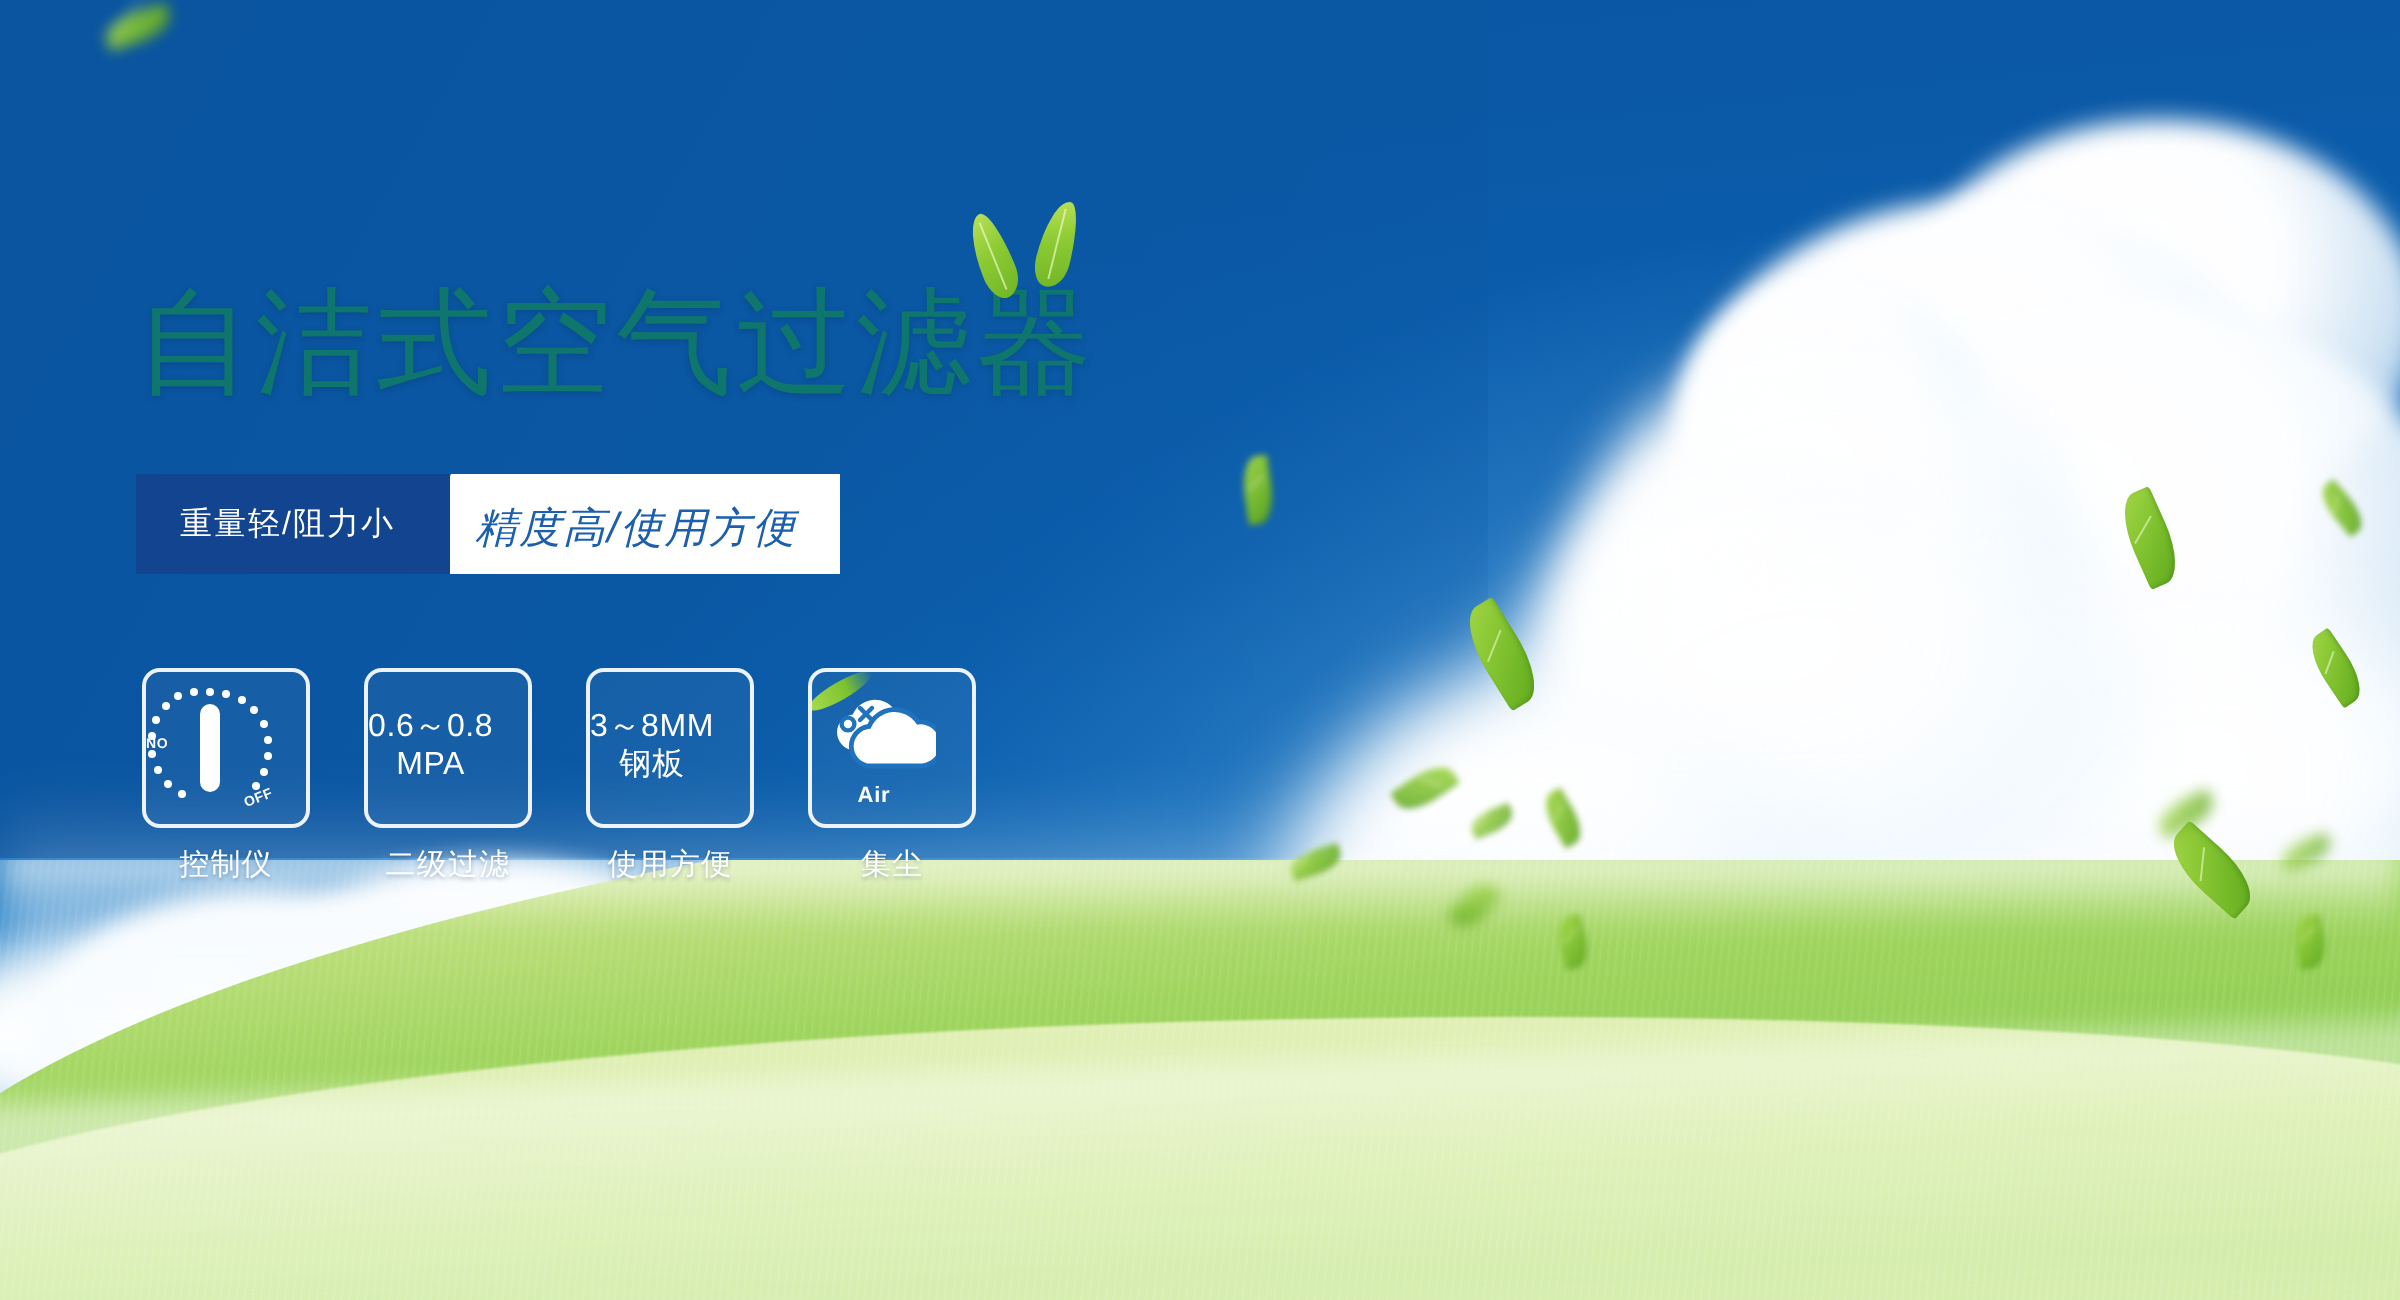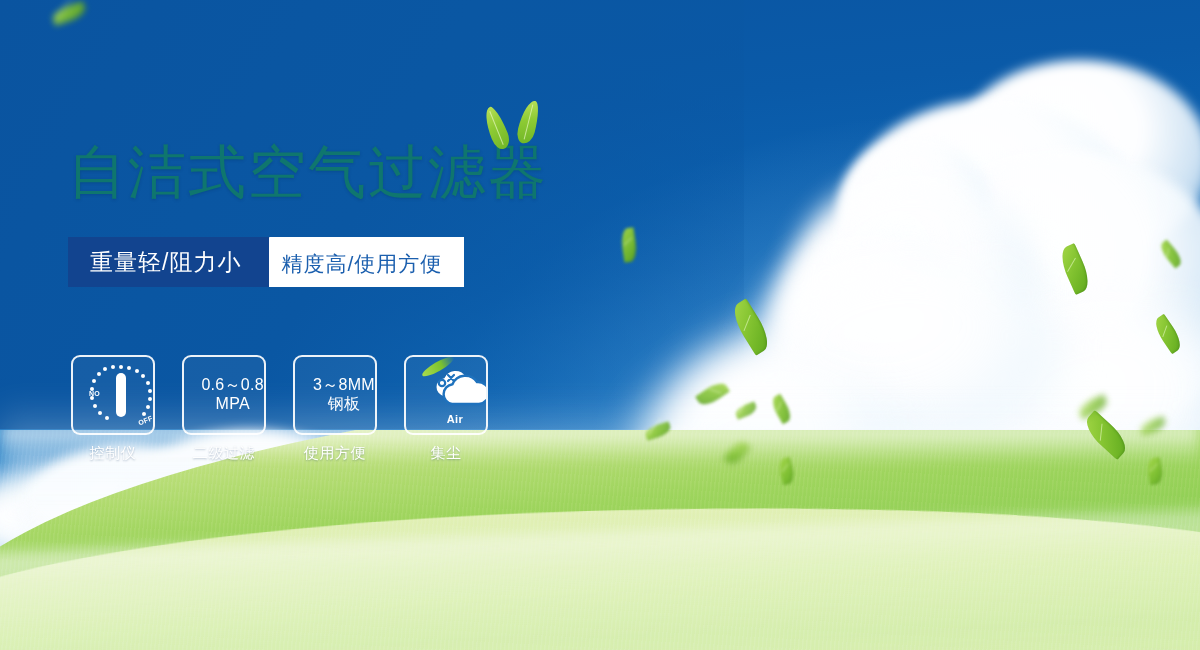--- a/index.html
+++ b/index.html
@@ -203,35 +203,36 @@
     height: 50px;
     display: flex;
     align-items: stretch;
   }
   .sub-left {
     display: flex;
     align-items: center;
     padding: 0 28px 0 22px;
     background: #12448f;
     color: #ffffff;
-    font-size: 23px;
+    font-size: 16px;
     letter-spacing: 1px;
     position: relative;
     z-index: 2;
   }
   .sub-right {
     display: flex;
     align-items: center;
     padding: 4px 22px 0 30px;
     background: #ffffff;
     color: #1b5fae;
     font-size: 21px;
     letter-spacing: 1px;
     margin-left: -18px;
     clip-path: polygon(18px 0, 100% 0, 100% 100%, 0 100%);
+    font-style: italic;
   }
 
   
   .features {
     position: absolute;
     left: 72px;
     top: 334px;
     display: flex;
     gap: 29px;
   }
@@ -242,24 +243,23 @@
     align-items: center;
   }
   .feat-box {
     width: 80px;
     height: 76px;
     border: 2px solid rgba(255,255,255,0.92);
     border-radius: 9px;
     background: rgba(255,255,255,0.05);
     display: flex;
     align-items: center;
-    justify-content: flex-end;
+    justify-content: flex-start;
     position: relative;
     overflow: hidden;
-    margin-top: 21px;
   }
   .feat-text {
     color: #ffffff;
     font-size: 16px;
     line-height: 1.18;
     text-align: center;
     letter-spacing: 0.3px;
   }
   .feat-label {
     margin-top: 9px;

